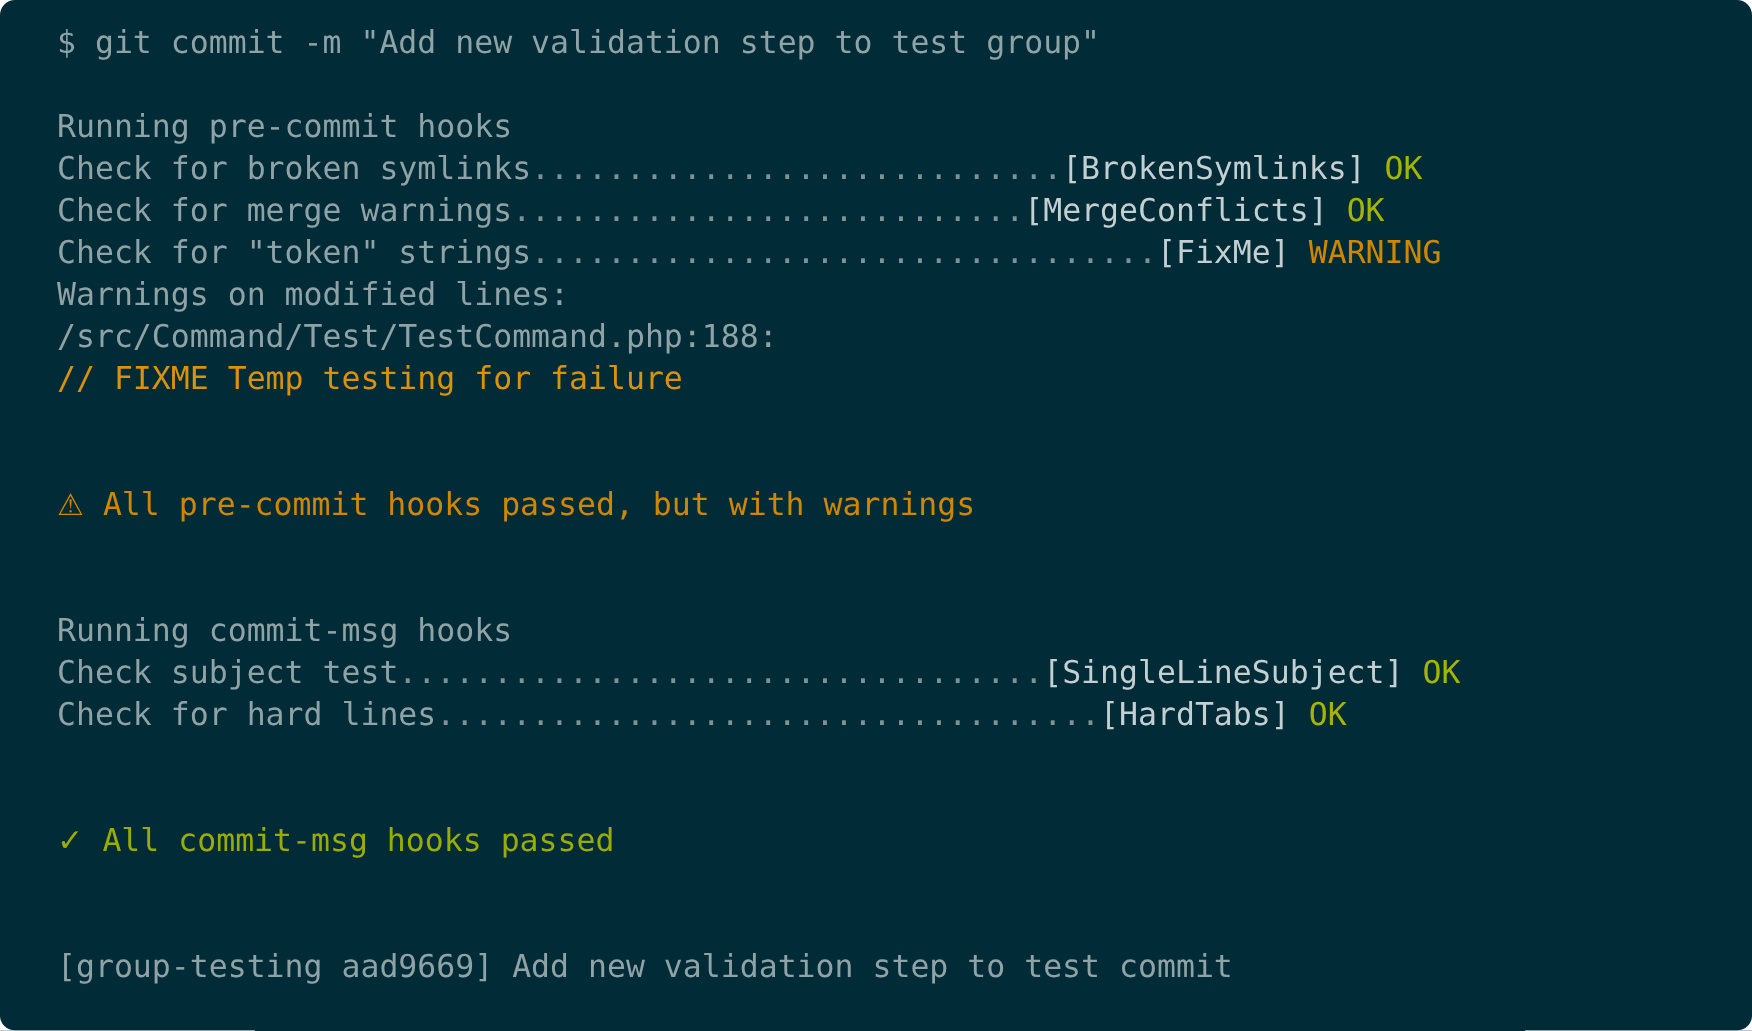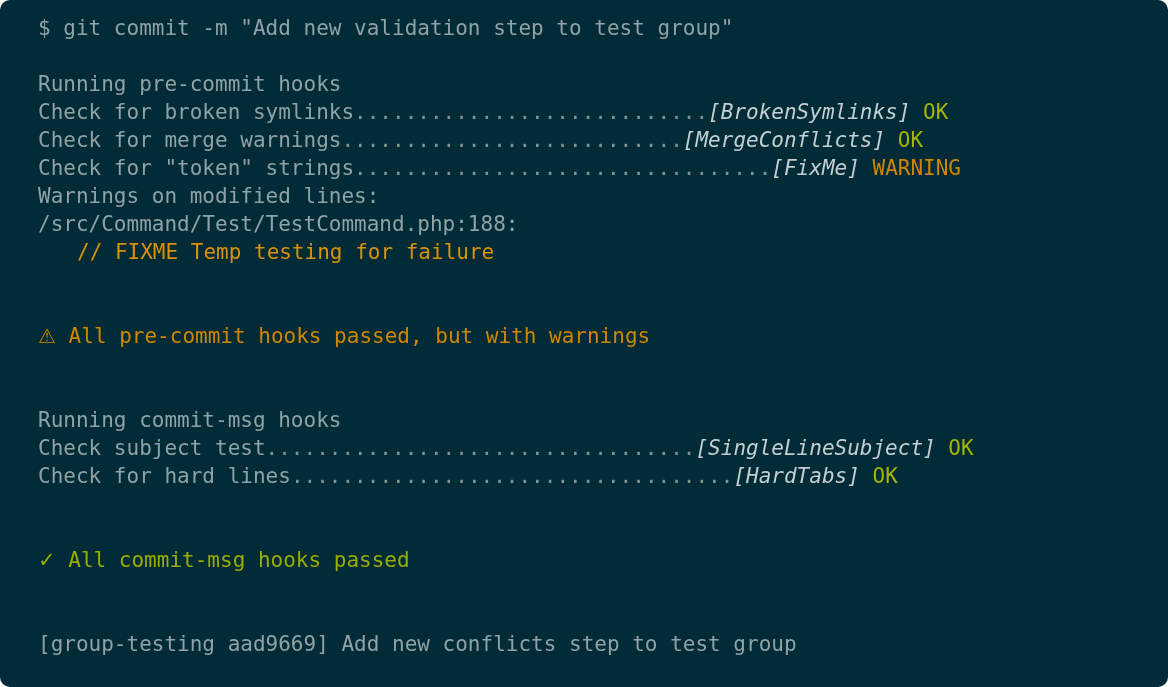--- a/index.html
+++ b/index.html
@@ -33,25 +33,25 @@
     white-space: pre;
     color: #8fa3a6;
     letter-spacing: 0px;
   }
 
   .line.blank { color: transparent; }
 
   
   .c-default  { color: #8fa3a6; }
   .c-dim      { color: #7e9396; }
-  .c-bright   { color: #c3cfd1; font-style: italic; }
+  .c-bright   { color: #c3cfd1; }
   .c-ok       { color: #a4b400; }
   .c-warn     { color: #d08700; }
   .c-warnline { color: #d08700; }
-  .c-fixme    { color: #d9920a; margin-left: 39px; }
+  .c-fixme    { color: #d9920a; }
   .c-success  { color: #9bac00; }
 
   .bold { font-weight: normal; }
 
   .sym {
     font-family: "DejaVu Sans", sans-serif;
     font-weight: normal;
     font-size: 20px;
   }
   .sym-check {
@@ -99,17 +99,17 @@
   <div class="line"><span class="c-default">Check for hard lines</span><span class="c-dim">...................................</span><span class="c-bright">[HardTabs]</span><span class="c-default"> </span><span class="c-ok">OK</span></div>
 
   <div class="line blank">&nbsp;</div>
   <div class="line blank">&nbsp;</div>
 
   <div class="line"><span class="c-success sym-check">✓</span><span class="c-success bold"> <span>All commit-msg hooks passed</span></span></div>
 
   <div class="line blank">&nbsp;</div>
   <div class="line blank">&nbsp;</div>
 
-  <div class="line"><span class="c-default">[group-testing aad9669] Add new conflicts step to test group</span></div>
+  <div class="line"><span class="c-default">[group-testing aad9669] Add new validation step to test commit</span></div>
 
   <div class="line"></div>
 
 </div>
 
 </body></html>

